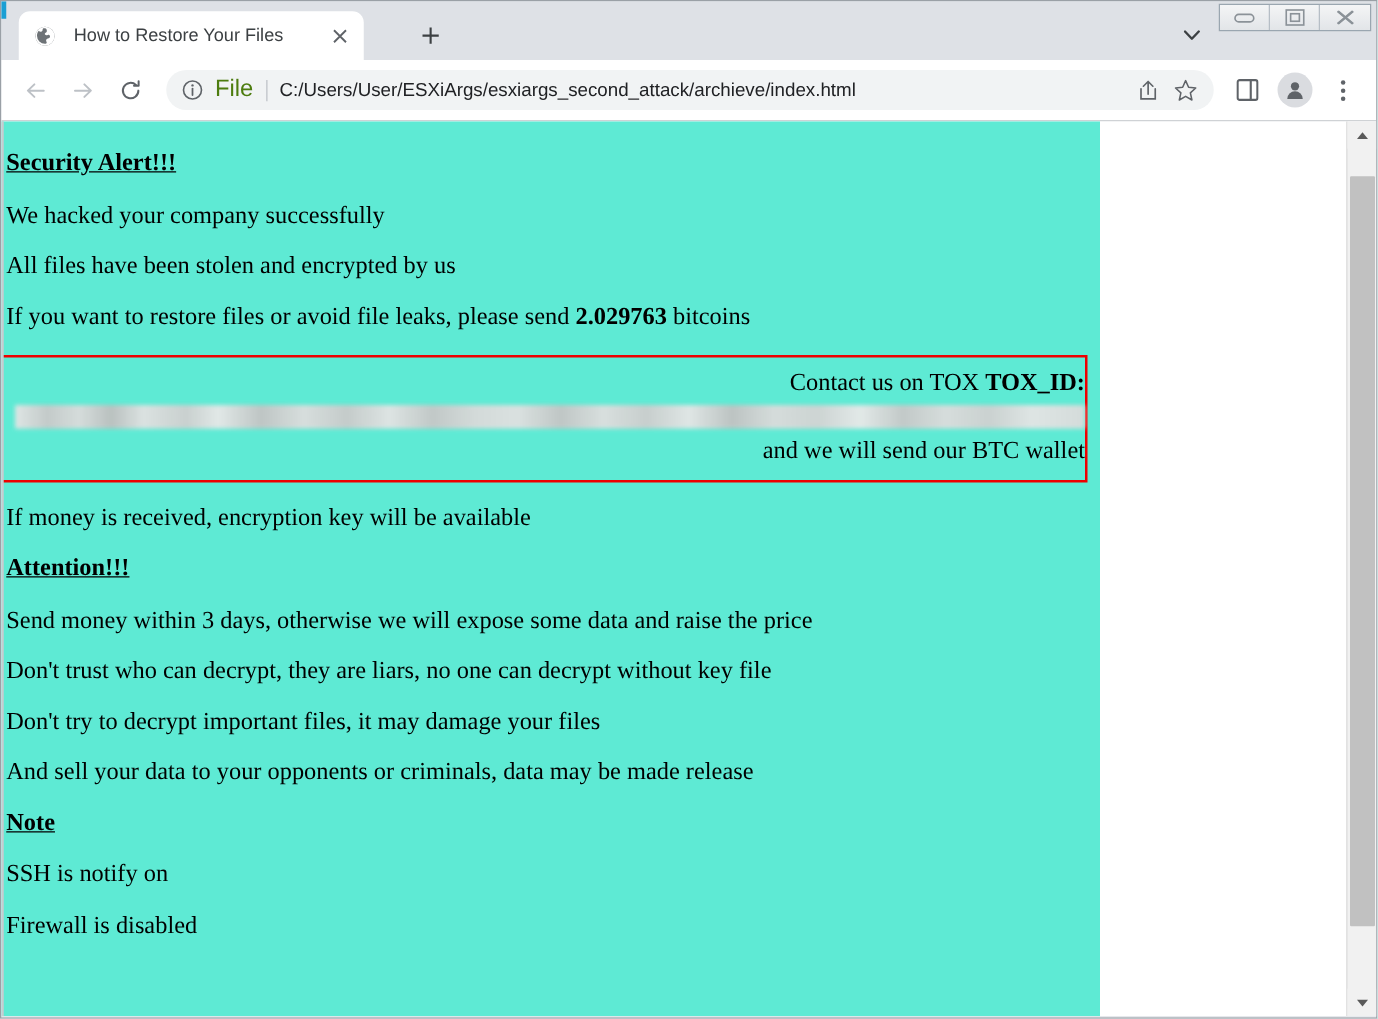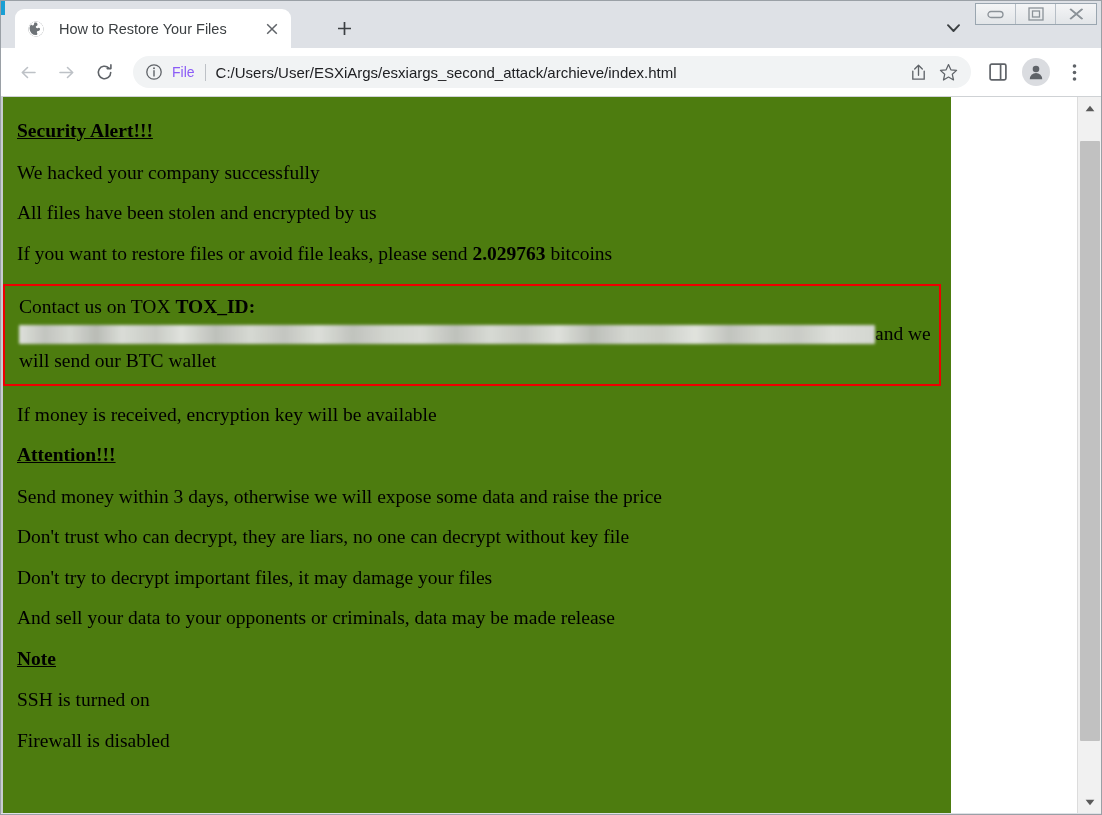--- a/index.html
+++ b/index.html
@@ -126,22 +126,22 @@
     padding: 0 10px 0 12px;
     min-width: 0;
   }
   .info-icon {
     width: 18px; height: 18px;
     flex: 0 0 18px;
     margin-right: 9px;
     color: #5f6368;
   }
   .scheme {
-    font-size: 14px;
-    color: #8b5cf6;
+    font-size: 19px;
+    color: #4d7c0f;
     white-space: nowrap;
     font-family: "Liberation Sans", sans-serif;
     text-align: center;
   }
   .divider-v {
     width: 1px; height: 17px;
     background: #bdc1c6;
     margin: 0 10px;
     flex: 0 0 1px;
   }
@@ -185,23 +185,23 @@
   .viewport {
     position: relative;
     height: 717px;
     background: #ffffff;
     border-top: 1px solid #cfd2d5;
     overflow: hidden;
   }
   .page {
     position: absolute;
     left: 0; top: 0;
-    width: 950px; height: 100%;
-    padding: 24px 0 0 14px;
-    background: #4d7c0f;
+    width: 879px; height: 100%;
+    padding: 24px 0 0 2px;
+    background: #5eead4;
     border-left: 2px solid #c8ccd0;
     overflow: hidden;
   }
   .doc {
     font-family: "Liberation Serif", "DejaVu Serif", serif;
     font-size: 19.5px;
     color: #000000;
     line-height: 1.0;
   }
   .doc p {
@@ -213,21 +213,21 @@
     margin-bottom: 22px;
   }
   .doc b { font-weight: bold; }
 
   .toxbox {
     border: 2px solid #ee0000;
     margin: 0 10px 19px -14px;
     padding: 8px 0 9px 14px;
     line-height: 1.38;
   }
-  .toxbox p { margin: 0; }
+  .toxbox p { margin: 0; text-align: right; }
   .redacted {
     display: inline-block;
     vertical-align: -4px;
     width: 856px;
     height: 19px;
     border-radius: 1px;
     background: linear-gradient(90deg,
       #e6e6e6 0%, #c9c9c9 3%, #dcdcdc 6%, #bfbfbf 9%, #e2e2e2 12%,
       #cfcfcf 16%, #e8e8e8 19%, #c4c4c4 23%, #dedede 27%, #cacaca 31%,
       #e4e4e4 35%, #c7c7c7 39%, #dadada 43%, #e1e1e1 47%, #c5c5c5 51%,
@@ -408,21 +408,21 @@
 
         <p class="head">Attention!!!</p>
 
         <p>Send money within 3 days, otherwise we will expose some data and raise the price</p>
         <p>Don't trust who can decrypt, they are liars, no one can decrypt without key file</p>
         <p>Don't try to decrypt important files, it may damage your files</p>
         <p>And sell your data to your opponents or criminals, data may be made release</p>
 
         <p class="head">Note</p>
 
-        <p>SSH is turned on</p>
+        <p>SSH is notify on</p>
         <p>Firewall is disabled</p>
 
       </div>
     </div>
 
     <div class="scrollbar">
       <div class="sb-arrow up">
         <svg width="10" height="7" viewBox="0 0 10 7">
           <path d="M5 0.8 L9.4 6.2 L0.6 6.2 Z" fill="#5a5a5a"></path>
         </svg>

